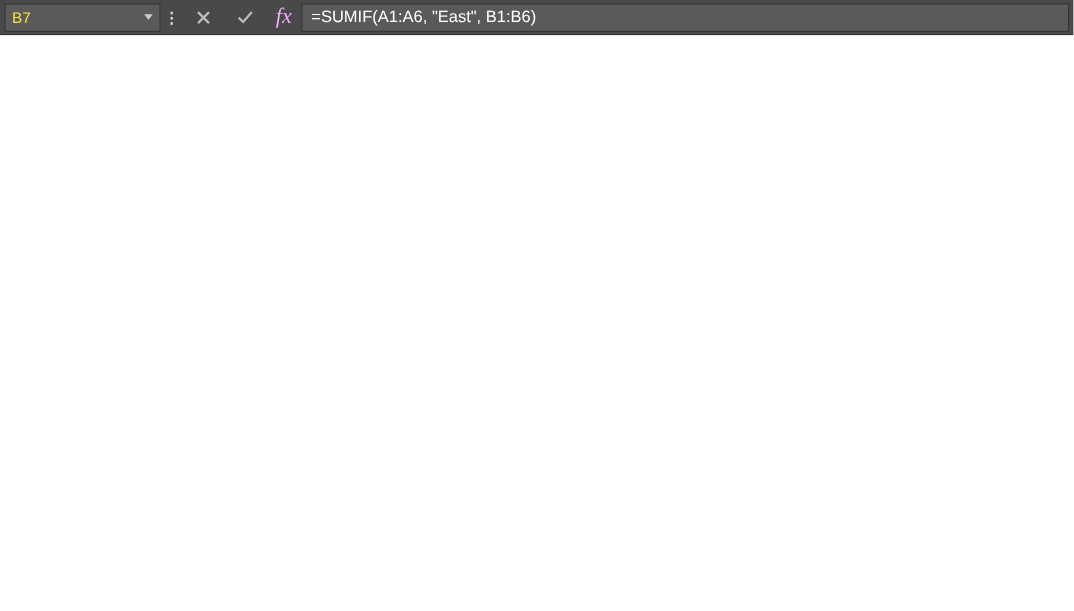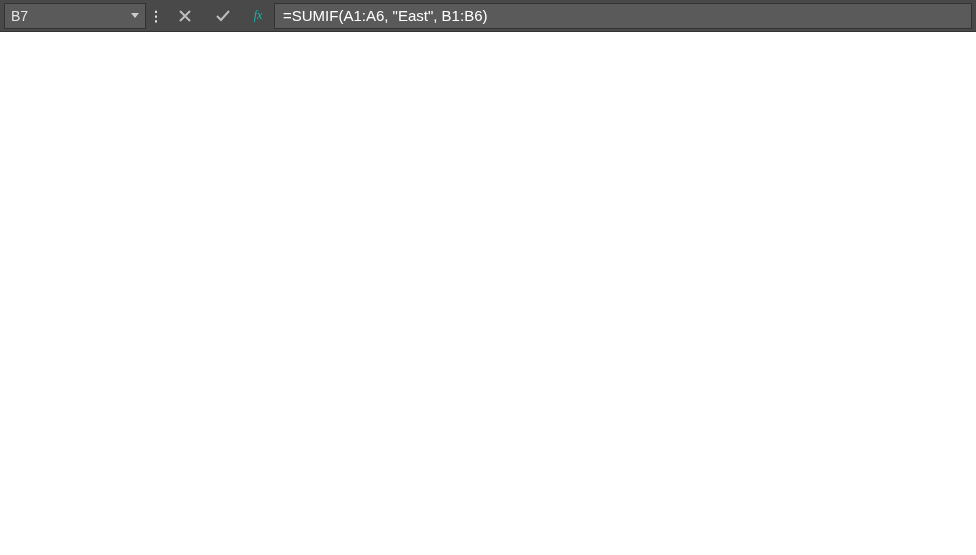--- a/index.html
+++ b/index.html
@@ -11,21 +11,21 @@
     align-items: center;
     height: 32px;
     background: #494949;
     border-bottom: 1px solid #333;
   }
   .name-box {
     width: 142px;
     height: 26px;
     margin: 0 0 0 4px;
     background: #5a5a5a;
-    color: #e5e5e5;
+    color: #fde047;
     border: 1px solid #333;
     display: flex;
     align-items: center;
     padding: 0 6px;
     font-size: 14px;
     justify-content: space-between;
   }
   .name-box-arrow {
     width: 0; height: 0;
     border-left: 4px solid transparent;
@@ -43,22 +43,22 @@
     height: 26px;
     display: flex;
     align-items: center;
     justify-content: center;
     color: #bdbdbd;
   }
   .fb-btn svg { width: 16px; height: 16px; }
   .fx-label {
     font-style: italic;
     font-family: 'Times New Roman', serif;
-    font-size: 12px;
-    color: #14b8a6;
+    font-size: 20px;
+    color: #f0abfc;
     width: 32px;
     text-align: center;
   }
   .formula-input {
     flex: 1;
     height: 26px;
     background: #5a5a5a;
     color: #fff;
     border: 1px solid #333;
     padding: 0 8px;

